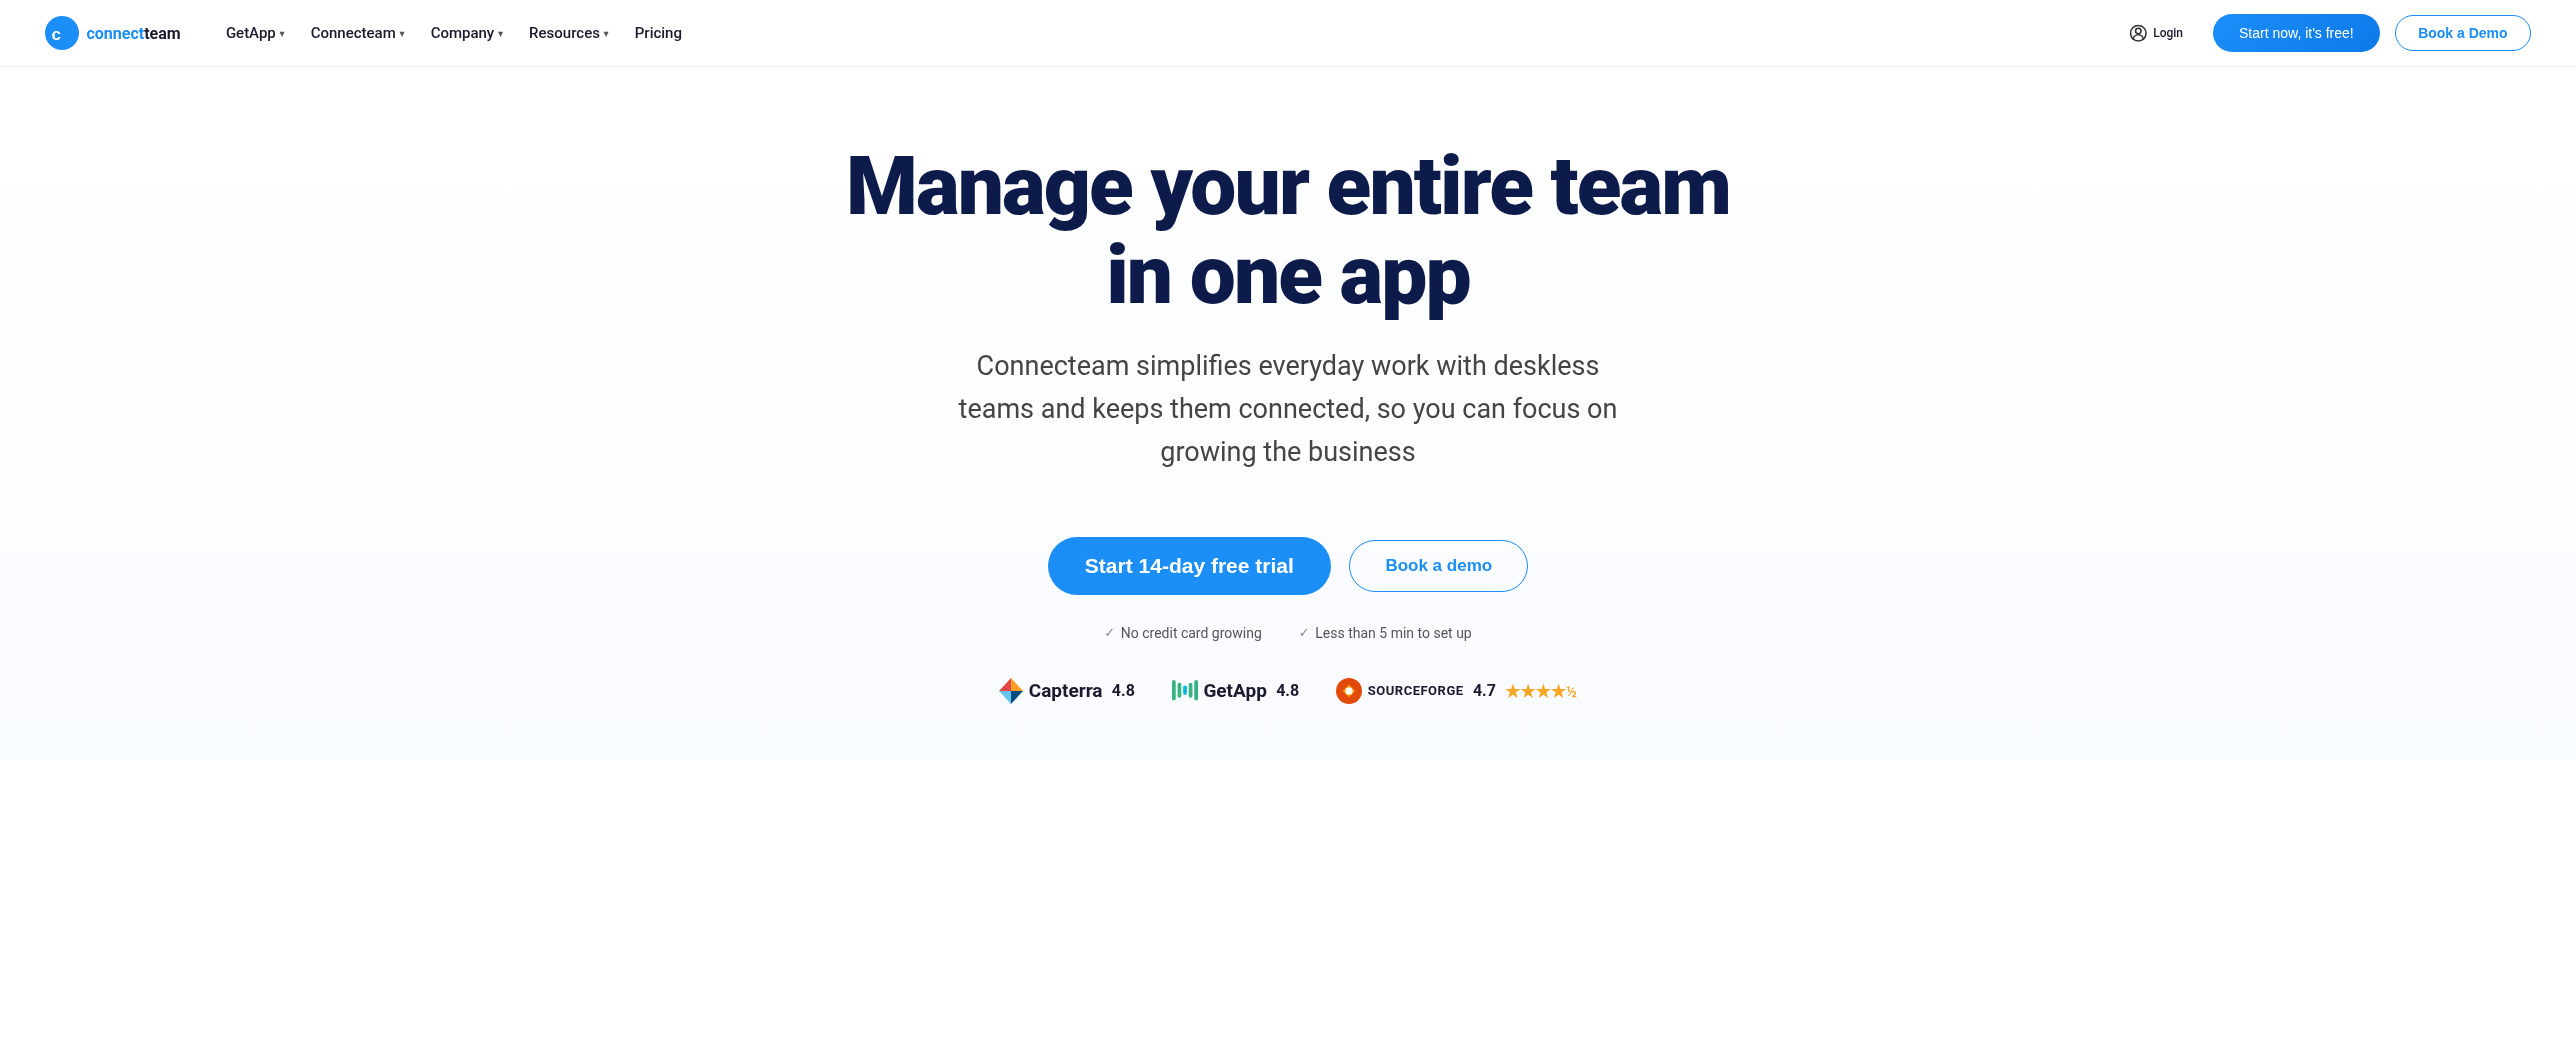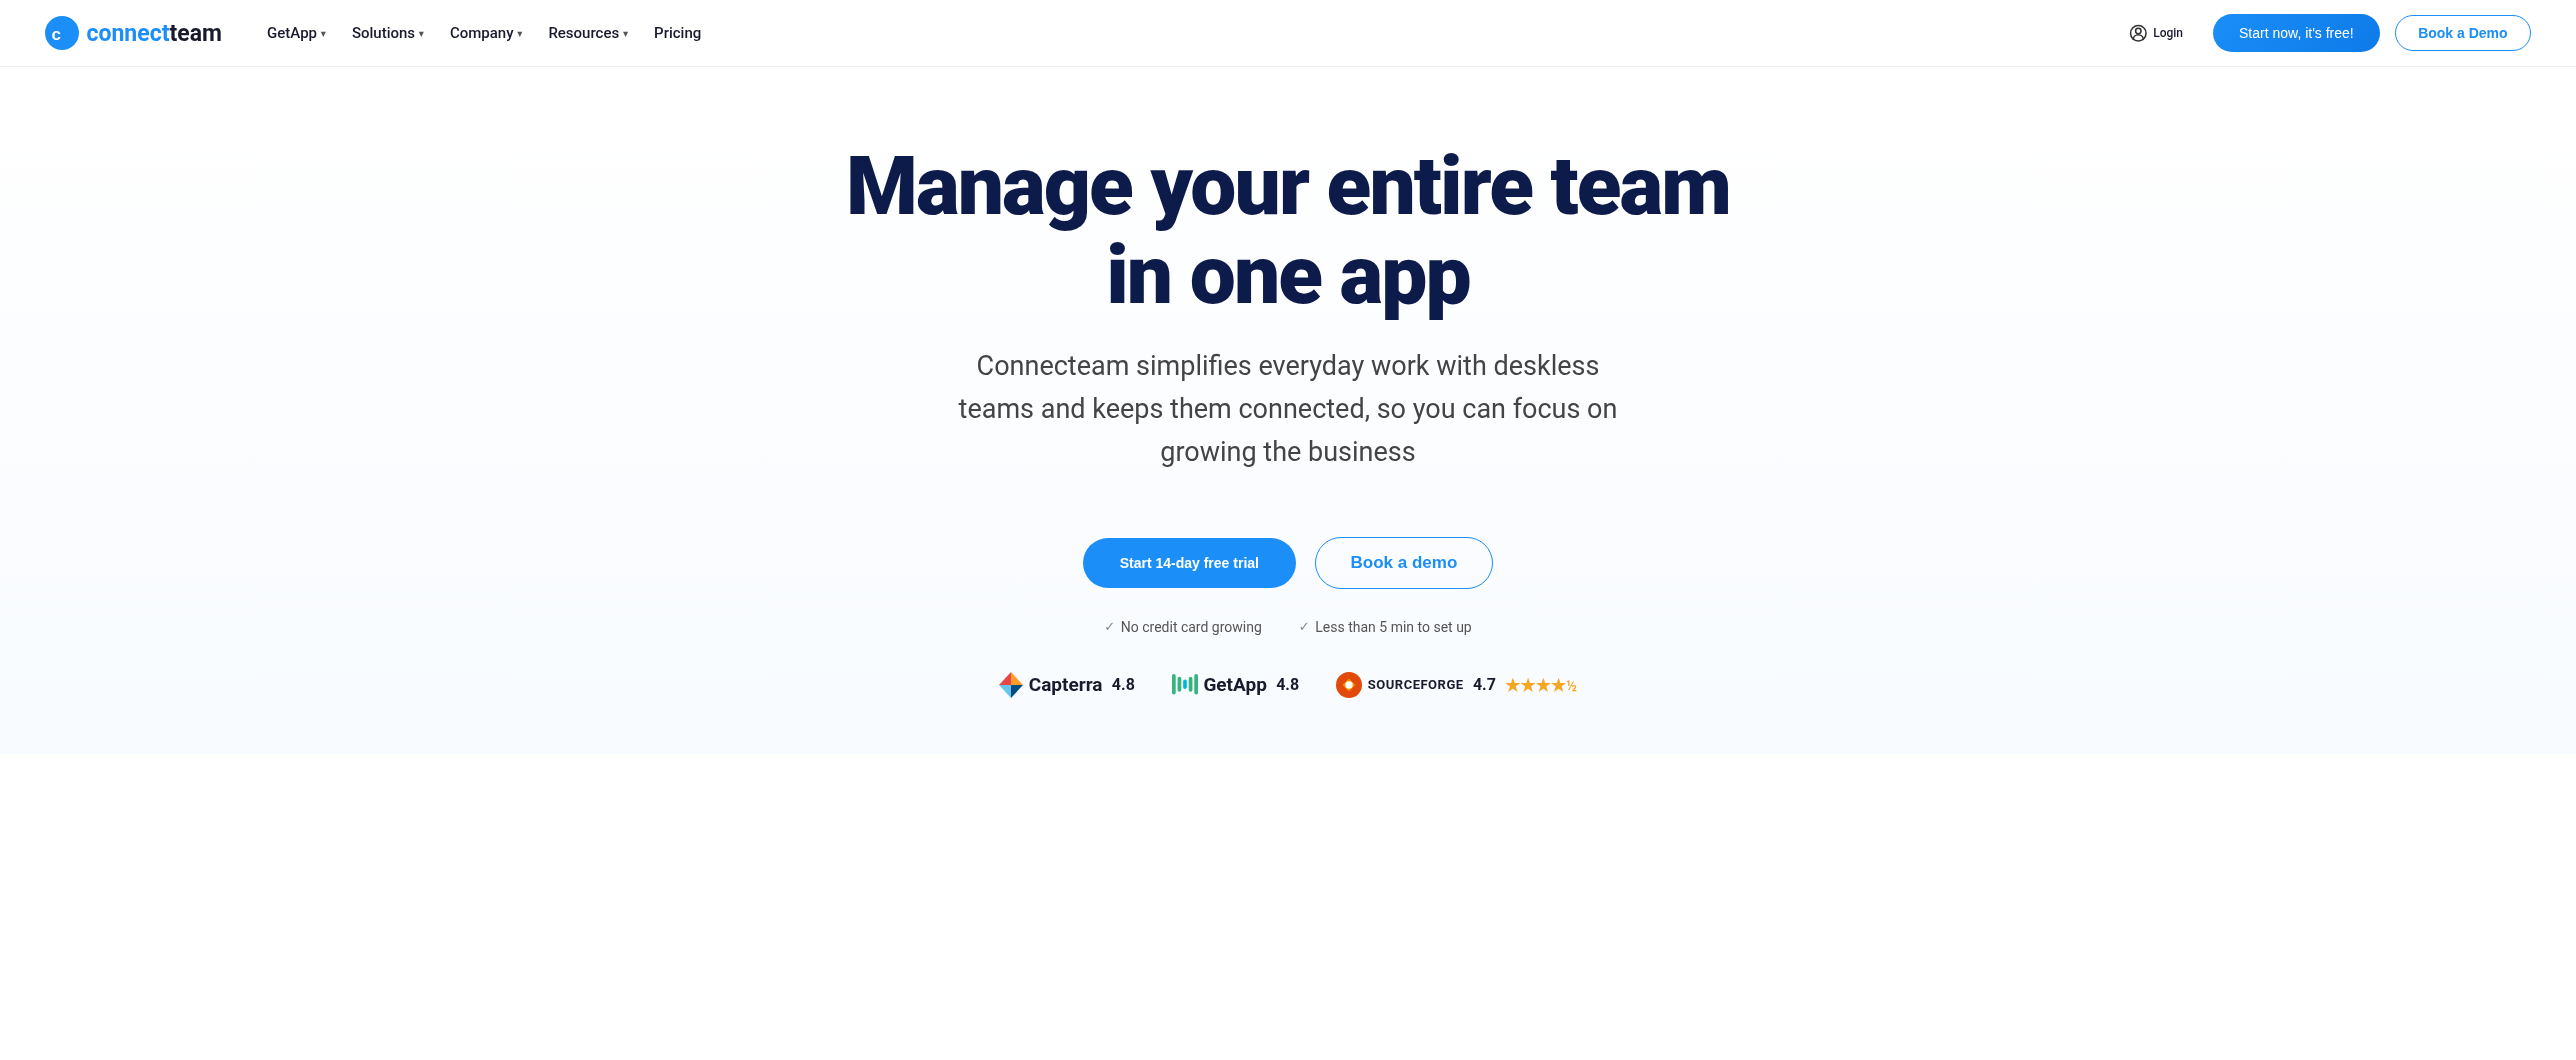--- a/index.html
+++ b/index.html
@@ -28,21 +28,21 @@
       align-items: center;
       gap: 34px;
     }
     .logo {
       display: flex;
       align-items: center;
       gap: 7.5px;
       text-decoration: none;
     }
     .logo-text {
-      font-size: 23px;
+      font-size: 16px;
       font-weight: 700;
       color: #1a1a2e;
     }
     .logo-text span.ct-blue { color: #1b8ef8; }
     .nav-links {
       display: flex;
       align-items: center;
       gap: 3.7px;
       list-style: none;
     }
@@ -135,21 +135,21 @@
       gap: 18.6px;
       align-items: center;
       margin-bottom: 30px;
     }
     .btn-hero-primary {
       background: #1b8ef8;
       color: #fff;
       border: none;
       border-radius: 47px;
       padding: 17px 37px;
-      font-size: 14px;
+      font-size: 21px;
       font-weight: 700;
       cursor: pointer;
       transition: opacity 0.2s;
     }
     .btn-hero-outline {
       background: transparent;
       color: #1b8ef8;
       border: 1.9px solid #1b8ef8;
       border-radius: 47px;
       padding: 15px 35px;
@@ -229,21 +229,21 @@
 
     <ul class="nav-links">
       <li>
         <a href="#">
           <span>GetApp</span>
           <span class="chevron">▾</span>
         </a>
       </li>
       <li>
         <a href="#">
-          <span>Solutions</span>
+          <span>Connecteam</span>
           <span class="chevron">▾</span>
         </a>
       </li>
       <li>
         <a href="#">
           <span>Company</span>
           <span class="chevron">▾</span>
         </a>
       </li>
       <li>

